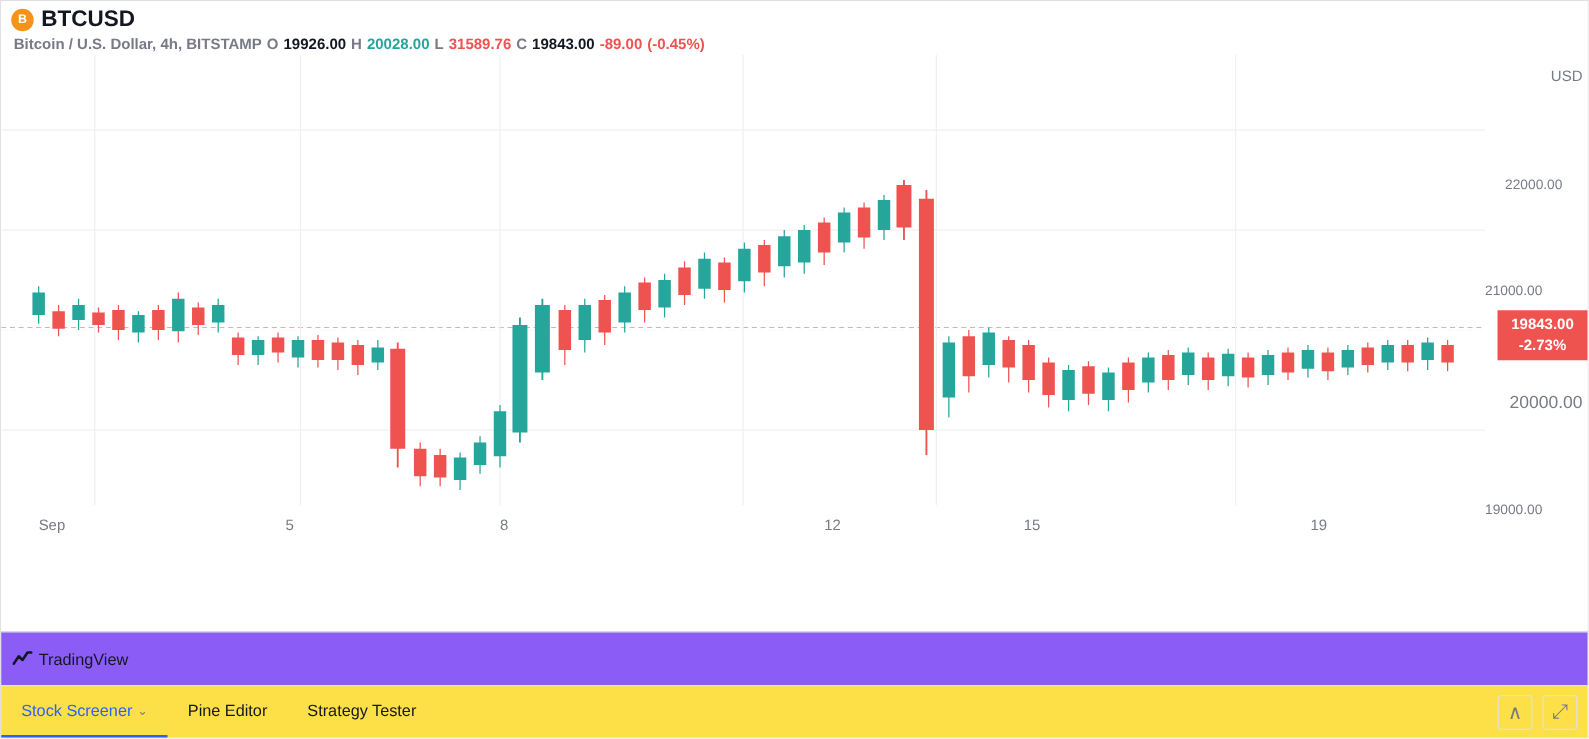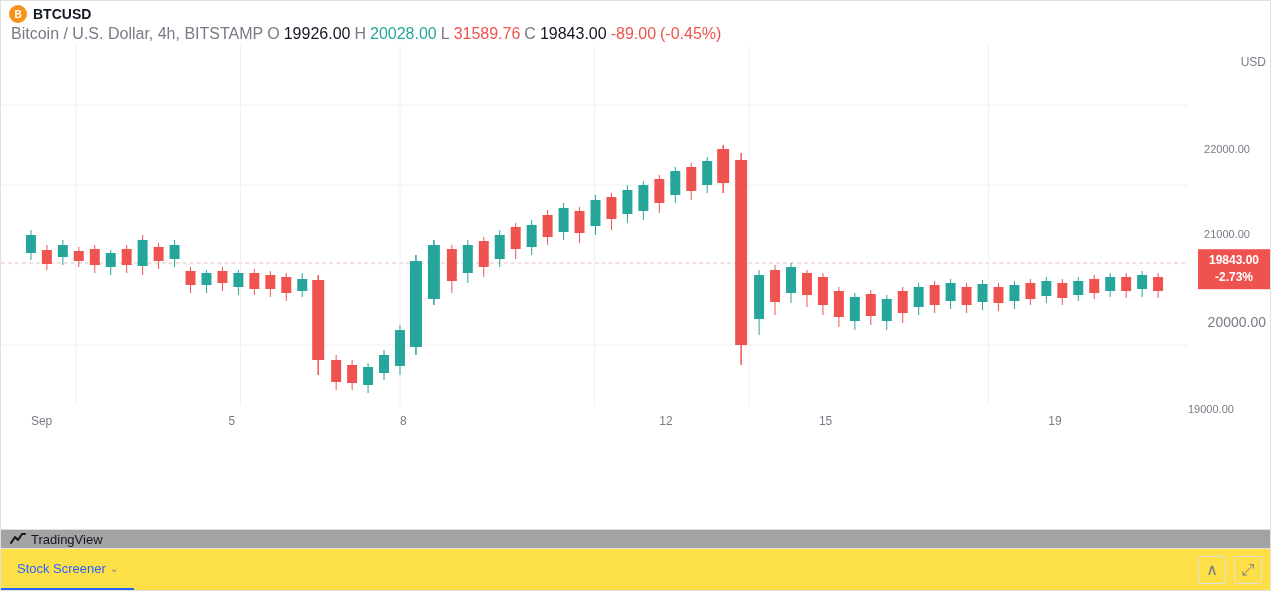--- a/index.html
+++ b/index.html
@@ -8,36 +8,36 @@
     .container { width: 1271px; height: 591px; display: flex; flex-direction: column; background: #fff; border: 1px solid #e0e0e0; }
 
     
     .chart-area { flex: 1; position: relative; background: #fff; }
 
     
     .chart-header { padding: 4px 8px 2px 8px; }
     .symbol-row { display: flex; align-items: center; gap: 6px; margin-bottom: 2px; }
     .symbol-icon { width: 18px; height: 18px; background: #f7931a; border-radius: 50%; display: flex; align-items: center; justify-content: center; }
     .symbol-icon span { color: #fff; font-size: 10px; font-weight: bold; }
-    .symbol-name { font-size: 14px; font-weight: 600; color: #131722; }
+    .symbol-name { font-size: 18px; font-weight: 600; color: #131722; }
     .published-text { font-size: 11px; color: #787b86; margin-left: 24px; }
 
-    .ohlc-row { font-size: 16px; color: #131722; margin-left: 2px; display: flex; align-items: center; gap: 4px; flex-wrap: wrap; }
+    .ohlc-row { font-size: 12px; color: #131722; margin-left: 2px; display: flex; align-items: center; gap: 4px; flex-wrap: wrap; font-weight: bold; }
     .ohlc-label { color: #787b86; }
     .ohlc-o { color: #131722; }
     .ohlc-h { color: #26a69a; }
     .ohlc-l { color: #ef5350; }
     .ohlc-c { color: #131722; }
     .ohlc-chg { color: #ef5350; }
 
     
     .current-price-badge { position: absolute; right: 0; top: 50%; transform: translateY(-50%); background: #ef5350; color: #fff; padding: 3px 6px; font-size: 12px; font-weight: 600; line-height: 1.4; text-align: center; min-width: 72px; }
 
     
-    .tv-footer { display: flex; align-items: center; padding: 0 8px; border-top: 1px solid #e0e0e0; background: #a3a3a3; }
+    .tv-footer { display: flex; align-items: center; padding: 12px 8px; border-top: 1px solid #e0e0e0; background: #8b5cf6; }
     .tv-logo { display: flex; align-items: center; gap: 4px; margin-right: auto; }
     .tv-logo-text { font-size: 13px; font-weight: 500; color: #131722; }
 
     
     .bottom-tabs { display: flex; align-items: center; border-top: 1px solid #e0e0e0; background: #fde047; padding: 0; height: 42px; }
     .tab-item { display: flex; align-items: center; padding: 0 16px; height: 100%; font-size: 13px; color: #131722; cursor: pointer; border-bottom: 2px solid transparent; white-space: nowrap; }
     .tab-item.active { border-bottom: 2px solid #2962ff; color: #2962ff; }
     .tab-chevron { font-size: 10px; margin-left: 4px; color: #787b86; }
     .tab-spacer { flex: 1; }
     .tab-controls { display: flex; align-items: center; gap: 8px; padding-right: 8px; }
@@ -71,21 +71,21 @@
         <span class="ohlc-chg">-89.00</span>
         <span class="ohlc-chg">(-0.45%)</span>
       </div>
     </div>
 
     <div class="chart-wrapper" style="position:relative; height: 400px;">
 
       <div style="position:absolute; right:0; top:0; bottom:0; width:82px; display:flex; flex-direction:column; justify-content:space-between; padding: 10px 4px 30px 0; z-index:2;gap:32px;">
         <span style="font-size:12px;color:#787b86;text-align:right;">USD</span>
         <span style="font-size:11px;color:#787b86;text-align:center;">22000.00</span>
-        <span style="font-size:11px;color:#787b86;text-align:center;">21000.00</span>
+        <span style="font-size:11px;color:#787b86;text-align:left;">21000.00</span>
         <span style="font-size:14px;color:#787b86;text-align:right;">20000.00</span>
         <span style="font-size:11px;color:#787b86;text-align:left;">19000.00</span>
       </div>
 
       <div class="current-price-badge" style="top: 56%; right:0; transform:translateY(-50%);">
         <div>19843.00</div>
         <div>-2.73%</div>
       </div>
 
       <svg viewBox="0 0 1190 400" preserveAspectRatio="none" style="position:absolute;left:0;top:0;width:calc(100% - 82px);height:100%;">
@@ -289,20 +289,26 @@
       </svg>
       <span class="tv-logo-text">TradingView</span>
     </div>
   </div>
 
   <div class="bottom-tabs">
     <div class="tab-item active">
       <span>Stock Screener</span>
       <span class="tab-chevron">⌄</span>
     </div>
+    <div class="tab-item">
+      <span>Pine Editor</span>
+    </div>
+    <div class="tab-item">
+      <span>Strategy Tester</span>
+    </div>
     <div class="tab-spacer"></div>
     <div class="tab-controls">
       <div class="tab-ctrl-btn" title="Collapse">
         <span>∧</span>
       </div>
       <div class="tab-ctrl-btn" title="Expand">
         <span>⤢</span>
       </div>
     </div>
   </div>

